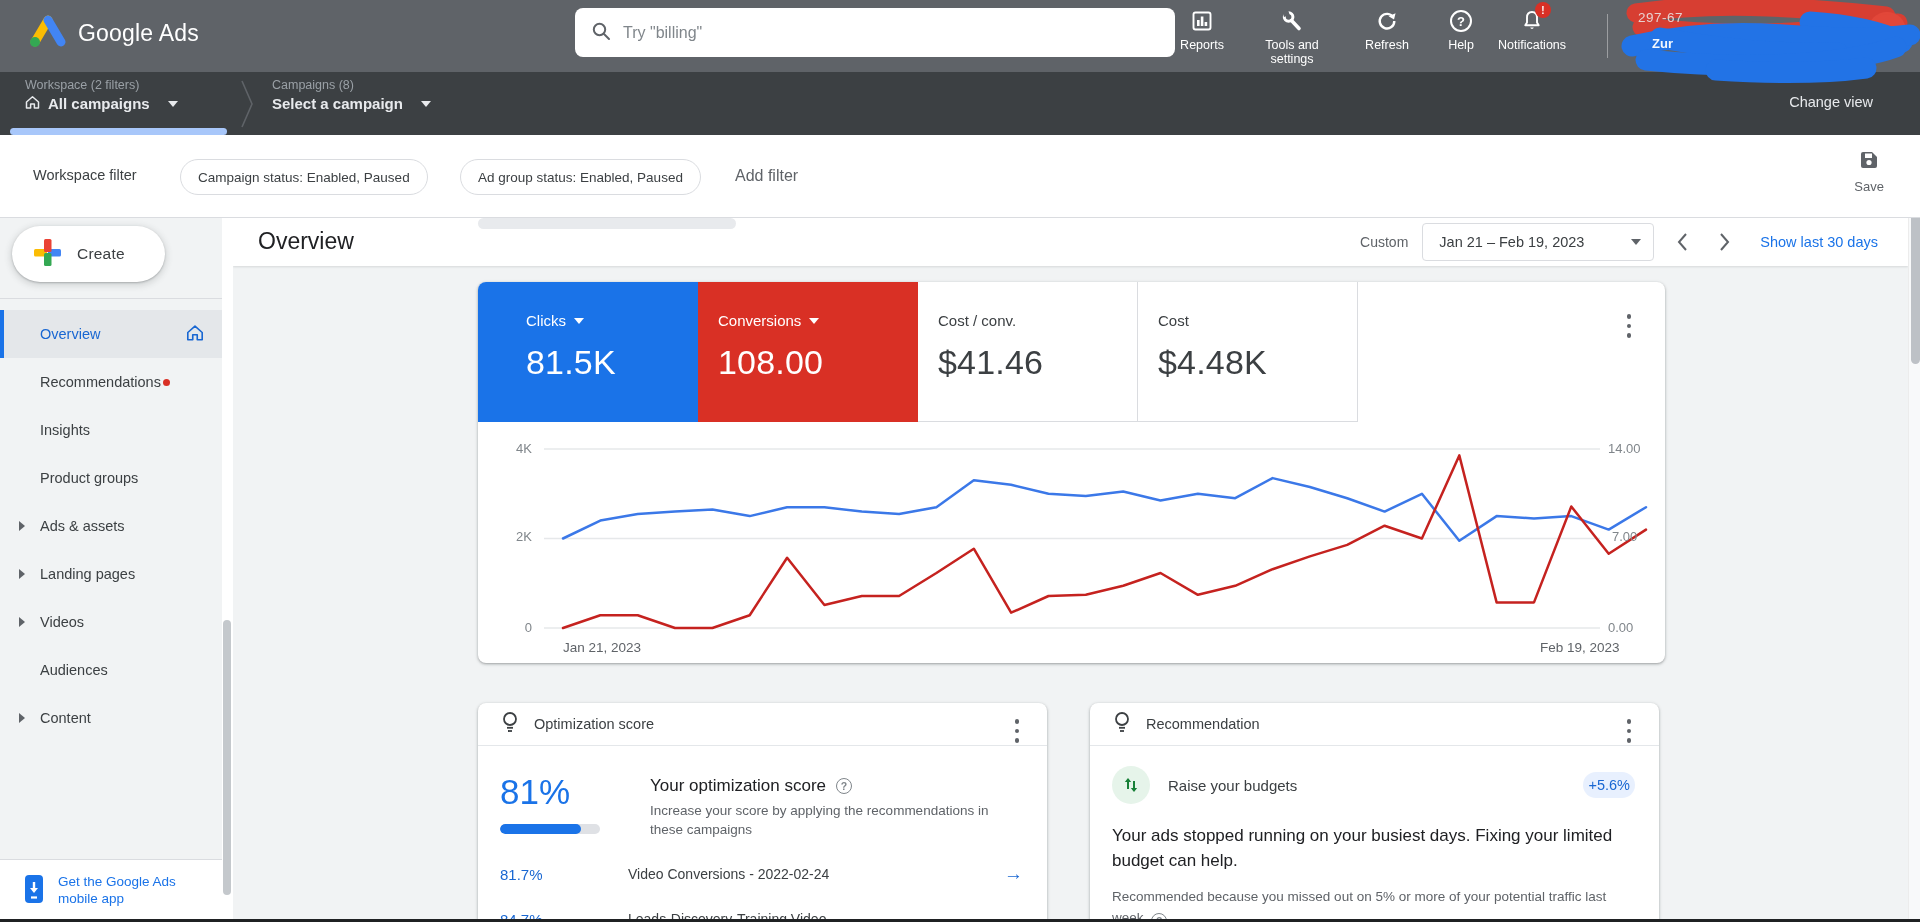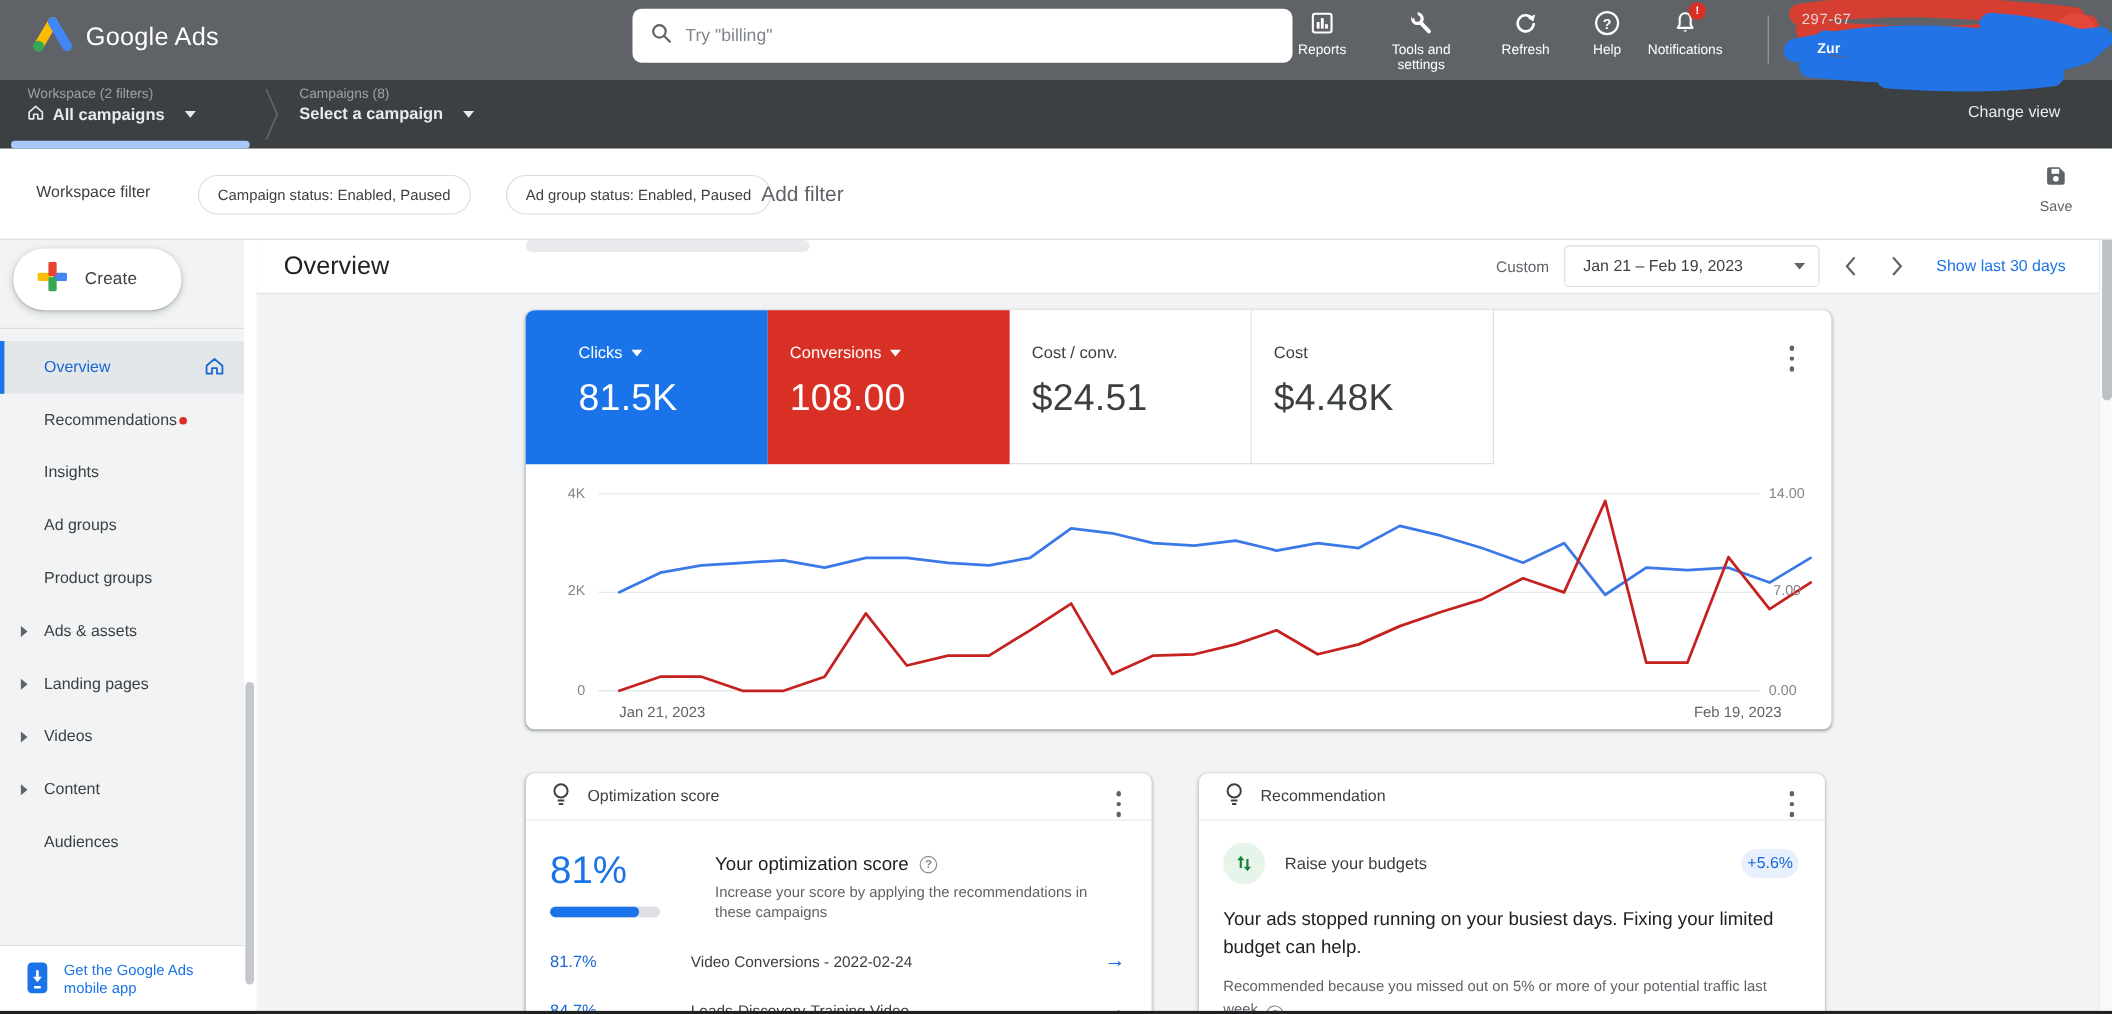--- a/index.html
+++ b/index.html
@@ -34,21 +34,21 @@
   .tab-indicator { position:absolute; left:10px; top:56px; width:217px; height:7px; background:#a8c7fa; border-radius:4px; }
   .nav-sep { position:absolute; left:240px; top:7px; }
   .change-view { position:absolute; right:47px; top:22px; color:#e8eaed; font-size:14.5px; cursor:pointer; }
 
   
   .filterbar { position:absolute; left:0; top:135px; width:1920px; height:83px; background:#fff; border-bottom:1px solid #dadce0; z-index:10; }
   .fb-label { position:absolute; left:33px; top:32px; font-size:14.5px; color:#3c4043; }
   .chip { position:absolute; top:24px; height:36px; border:1px solid #dadce0; border-radius:18px; display:flex; align-items:center; padding:0 17px; font-size:13.5px; color:#3c4043; background:#fff; cursor:pointer; white-space:nowrap; }
   .chip1 { left:180px; }
   .chip2 { left:460px; }
-  .add-filter { position:absolute; left:692px; top:32px; font-size:19px; color:#5f6368; cursor:pointer; }
+  .add-filter { position:absolute; left:735px; top:32px; font-size:16px; color:#5f6368; cursor:pointer; }
   .save-block { position:absolute; right:36px; top:14px; display:flex; flex-direction:column; align-items:center; cursor:pointer; }
   .save-label { color:#5f6368; font-size:13px; margin-top:4px; }
 
   
   .sidebar { position:absolute; left:0; top:218px; width:222px; height:704px; background:#f1f3f4; z-index:5; }
   .create-btn { position:absolute; left:12px; top:8px; width:153px; height:56px; background:#fff; border-radius:28px; box-shadow:0 1px 2px rgba(60,64,67,.3), 0 2px 6px 2px rgba(60,64,67,.15); display:flex; align-items:center; gap:16px; padding-left:22px; cursor:pointer; }
   .create-label { font-size:15.5px; color:#3c4043; letter-spacing:.2px; }
   .side-div { position:absolute; left:0; top:80px; width:222px; height:1px; background:#dadce0; }
   .side-list { position:absolute; left:0; top:92px; width:222px; }
   .side-item { position:relative; height:48px; display:flex; align-items:center; font-size:14.5px; color:#3c4043; cursor:pointer; padding-left:40px; }
@@ -295,43 +295,40 @@
         </span>
       </div>
       <div class="side-item">
         <span>Recommendations</span>
         <span class="reddot"></span>
       </div>
       <div class="side-item">
         <span>Insights</span>
       </div>
       <div class="side-item">
-        <span>Ad groups</span>
-      </div>
-      <div class="side-item">
         <span>Product groups</span>
       </div>
       <div class="side-item">
         <span class="expander"></span>
         <span>Ads &amp; assets</span>
       </div>
       <div class="side-item">
         <span class="expander"></span>
         <span>Landing pages</span>
       </div>
       <div class="side-item">
         <span class="expander"></span>
         <span>Videos</span>
       </div>
       <div class="side-item">
+        <span>Audiences</span>
+      </div>
+      <div class="side-item">
         <span class="expander"></span>
         <span>Content</span>
-      </div>
-      <div class="side-item">
-        <span>Audiences</span>
       </div>
     </div>
 
     <div class="side-bottom">
       <span>
         <svg width="24" height="30" viewBox="0 0 24 30">
             <rect x="3" y="1" width="18" height="28" rx="4" fill="#1a73e8"></rect>
             <line x1="12" y1="8" x2="12" y2="17" stroke="#fff" stroke-width="2.4"></line>
             <polygon points="8,14 16,14 12,19" fill="#fff"></polygon>
             <line x1="9" y1="23.5" x2="15" y2="23.5" stroke="#fff" stroke-width="2.2"></line>
@@ -382,21 +379,21 @@
           <span class="mlabel">
               <span>Conversions</span>
               <span class="caret-down"></span>
             </span>
           <div class="mvalue">108.00</div>
         </div>
         <div class="mcell bordered">
           <span class="mlabel">
               <span>Cost / conv.</span>
             </span>
-          <div class="mvalue">$24.51</div>
+          <div class="mvalue">$41.46</div>
         </div>
         <div class="mcell bordered">
           <span class="mlabel">
               <span>Cost</span>
             </span>
           <div class="mvalue">$4.48K</div>
         </div>
       </div>
       <div class="dots-menu chart-dots">
           <i></i>

